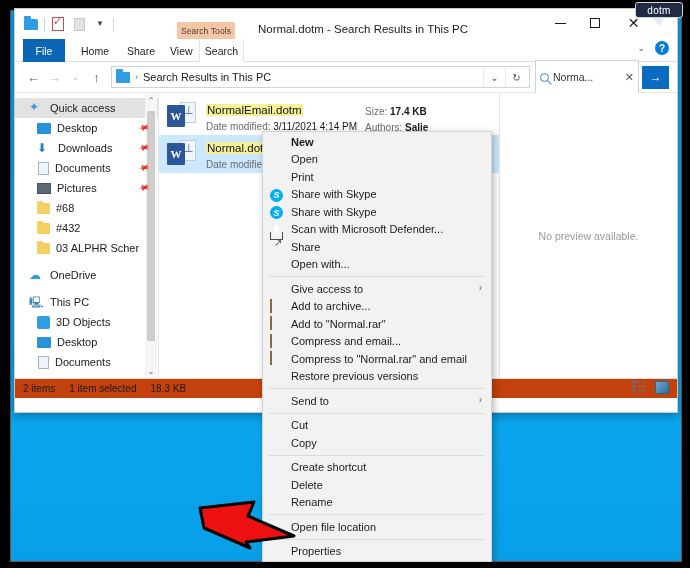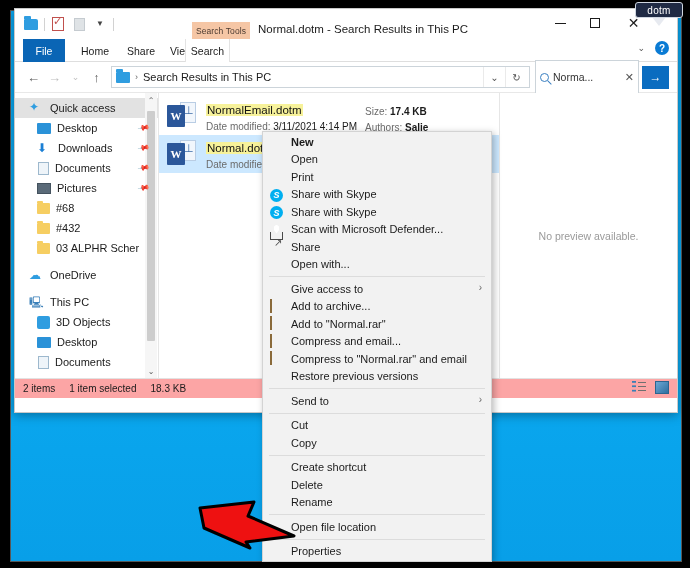--- a/index.html
+++ b/index.html
@@ -84,21 +84,21 @@
   .gray-glyph {
     width: 11px; height: 13px;
     background: #dfe3e6; border: 1px solid #c5cbd0;
   }
   .caret-glyph {
     font-size: 8px; color: #444; line-height: 1;
   }
 
   .search-tools-tab {
     position: absolute;
-    left: 177px; top: 13px;
+    left: 162px; top: 13px;
     width: 58px; height: 17px;
     background: #f5c6a5;
     color: #4a3a30;
     font-size: 8.5px;
     display: flex; align-items: center; justify-content: center;
     letter-spacing: .1px;
   }
   .win-title {
     position: absolute;
     left: 243px; top: 14px;
@@ -355,21 +355,21 @@
     border-left: 1px solid #e6e6e6;
     display: flex; align-items: center; justify-content: center;
     font-size: 10.5px; color: #9a9a9a;
     background: #fff;
   }
 
   
   .statusbar {
     position: relative;
     height: 20px;
-    background: #fca5a5;
+    background: #c2410c;
     border-top: 1px solid #e2e2e2;
     display: flex; align-items: center;
     padding-left: 8px;
     font-size: 10px; color: #1b1b1b;
     gap: 14px;
   }
   .statusbar .right {
     position: absolute; right: 8px; top: 2px;
     display: flex; align-items: center; gap: 9px;
   }
@@ -538,21 +538,21 @@
       <div class="wctrl" id="btn-close">
           <span class="c">✕</span>
         </div>
     </div>
 
     <div class="ribbon">
       <div class="tab file">File</div>
       <div class="tab" style="left:58px;">Home</div>
       <div class="tab" style="left:104px;">Share</div>
       <div class="tab" style="left:147px;">View</div>
-      <div class="tab search-tab" style="left:170px;width:45px;">Search</div>
+      <div class="tab search-tab" style="left:184px;width:45px;">Search</div>
       <div class="ribbon-right">
         <span class="chev-down">⌄</span>
         <span class="help-ic">?</span>
       </div>
     </div>
 
     <div class="navbar">
       <span class="nav-btn">←</span>
       <span class="nav-btn" style="color:#bdbdbd">→</span>
       <span class="nav-btn dim">⌄</span>

